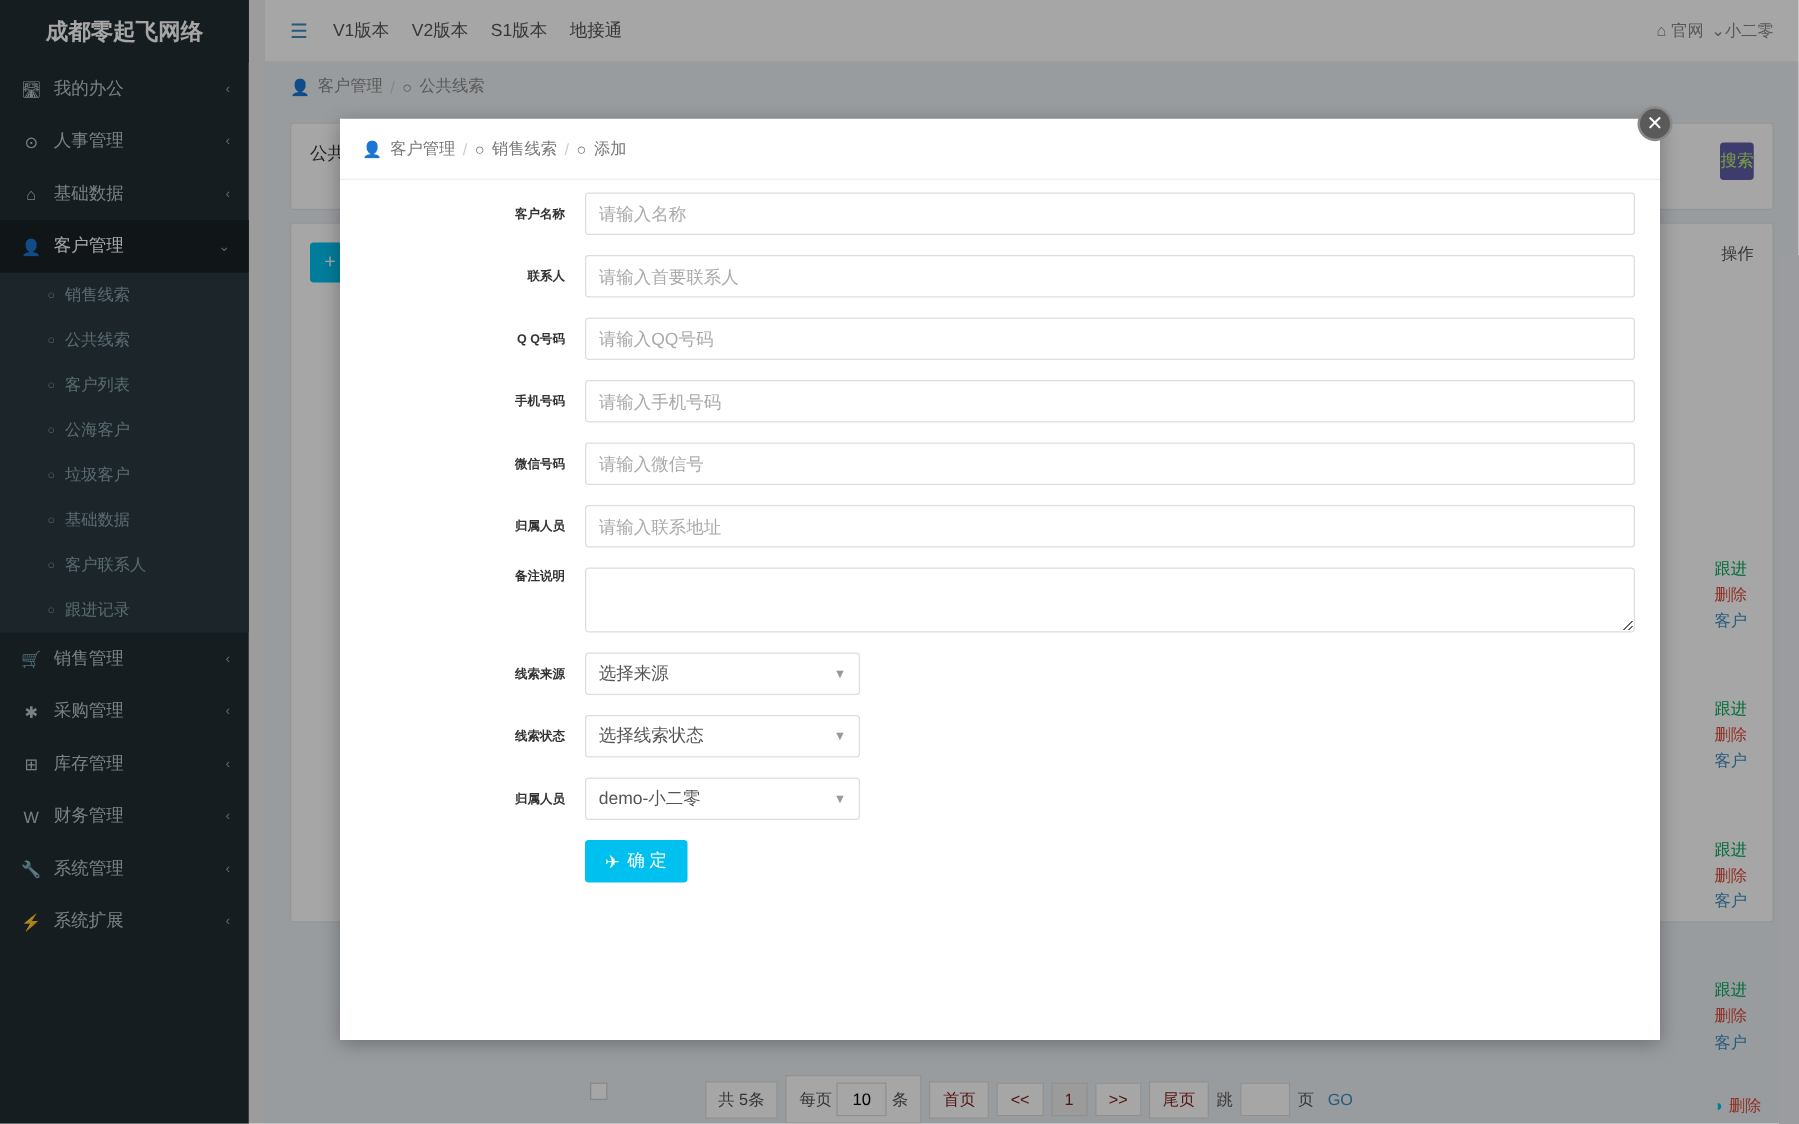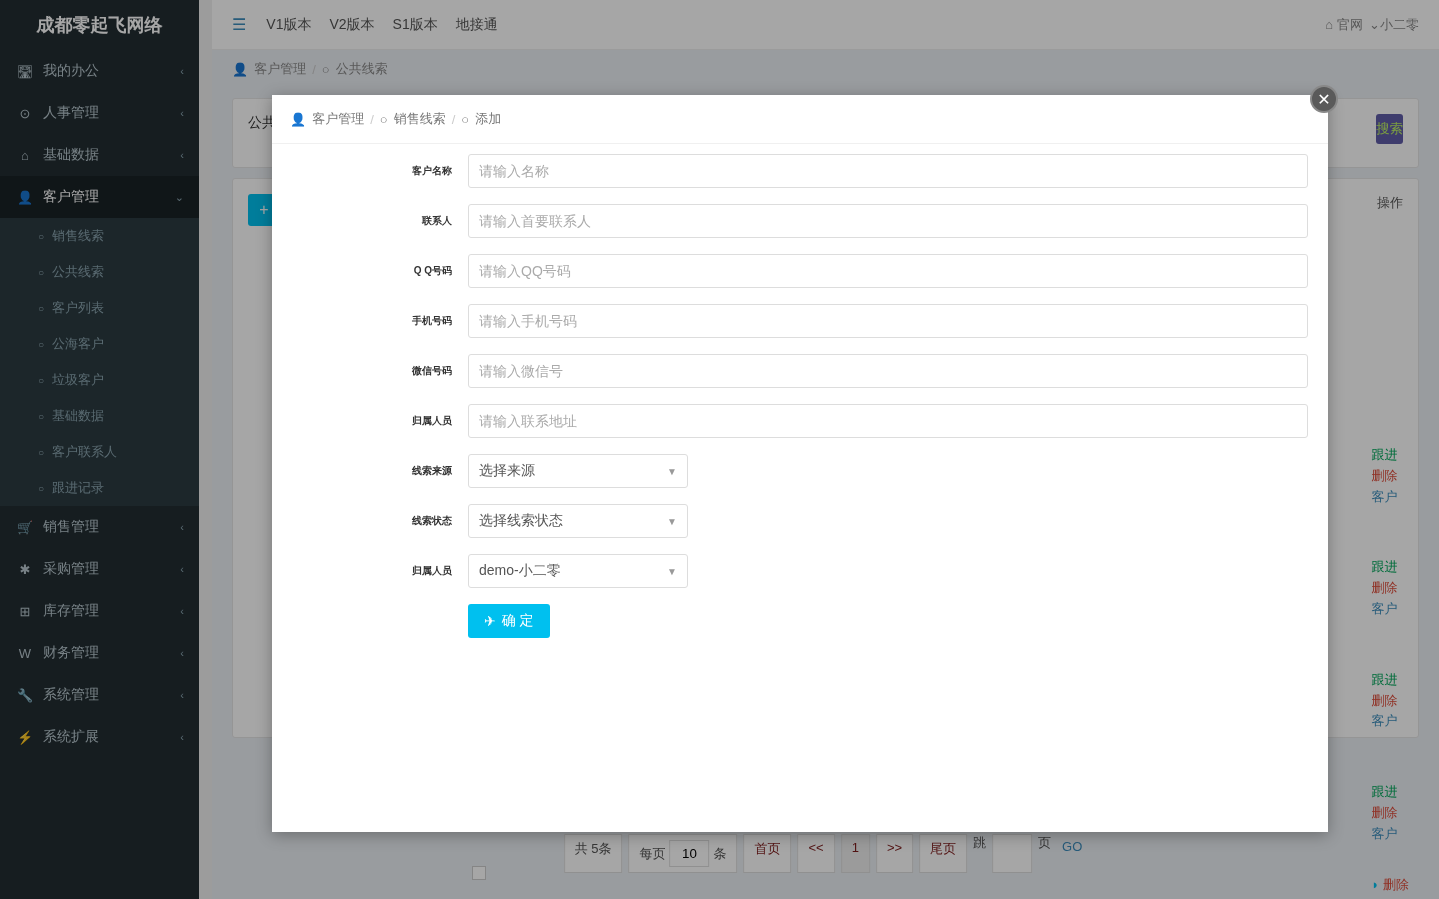--- a/index.html
+++ b/index.html
@@ -32,21 +32,21 @@
 .panel{background:#fff;margin:10px 20px;padding:15px;border:1px solid #e5e5e5;border-radius:3px}
 .search-btn{float:right;background:#605ca8;color:#bef264;border:none;padding:6px 0;border-radius:3px}
 .add-btn{background:#00c0ef;color:#fff;border:none;width:32px;height:32px;border-radius:3px;font-size:16px}
 .op-col{position:absolute;right:30px;top:340px;font-size:13px;line-height:1.6}
 .op-group{margin-bottom:50px}
 .op-follow{color:#00a65a}
 .op-del{color:#dd4b39}
 .op-cust{color:#3c8dbc}
 
 
-.pagination{position:absolute;bottom:26px;left:50%;transform:translateX(-50%);display:flex;gap:6px;font-size:13px;color:#555}
+.pagination{position:absolute;bottom:0;left:50%;transform:translateX(-50%);display:flex;align-items:center;gap:6px;font-size:13px;color:#555}
 .pagination .pg-box{border:1px solid #ddd;padding:5px 10px;background:#fff}
 .pagination .pg-link{border:1px solid #ddd;padding:5px 10px;background:#fff;color:#7f1d1d;cursor:pointer}
 .pagination .pg-input{border:1px solid #ddd;width:40px;padding:5px;text-align:center}
 .pagination .go{color:#3c8dbc;cursor:pointer;padding:5px}
 
 
 .overlay{position:absolute;inset:0;background:rgba(0,0,0,0.35)}
 .modal{position:absolute;left:272px;top:95px;width:1056px;height:737px;background:#fff;box-shadow:0 3px 15px rgba(0,0,0,0.3)}
 .modal-close{position:absolute;right:-10px;top:-10px;width:28px;height:28px;border-radius:50%;background:#5a5a5a;color:#fff;display:flex;align-items:center;justify-content:center;cursor:pointer;font-size:16px;border:2px solid #888}
 .modal-bc{padding:15px 18px;color:#777;font-size:13px;display:flex;align-items:center;gap:6px;border-bottom:1px solid #f0f0f0}
@@ -265,20 +265,24 @@
         <input class="form-input" placeholder="请输入手机号码" style="">
       </div>
     <div class="form-row">
         <label class="form-label">微信号码</label>
         <input class="form-input" placeholder="请输入微信号" style="">
       </div>
     <div class="form-row">
         <label class="form-label">归属人员</label>
         <input class="form-input" placeholder="请输入联系地址" style="">
       </div>
+    <div class="form-row ta">
+        <label class="form-label">备注说明</label>
+        <textarea class="form-textarea" style=""></textarea>
+      </div>
     <div class="form-row">
         <label class="form-label">线索来源</label>
         <div class="form-select">
           <span>选择来源</span>
           <span class="caret">▼</span>
         </div>
       </div>
     <div class="form-row">
         <label class="form-label">线索状态</label>
         <div class="form-select">

